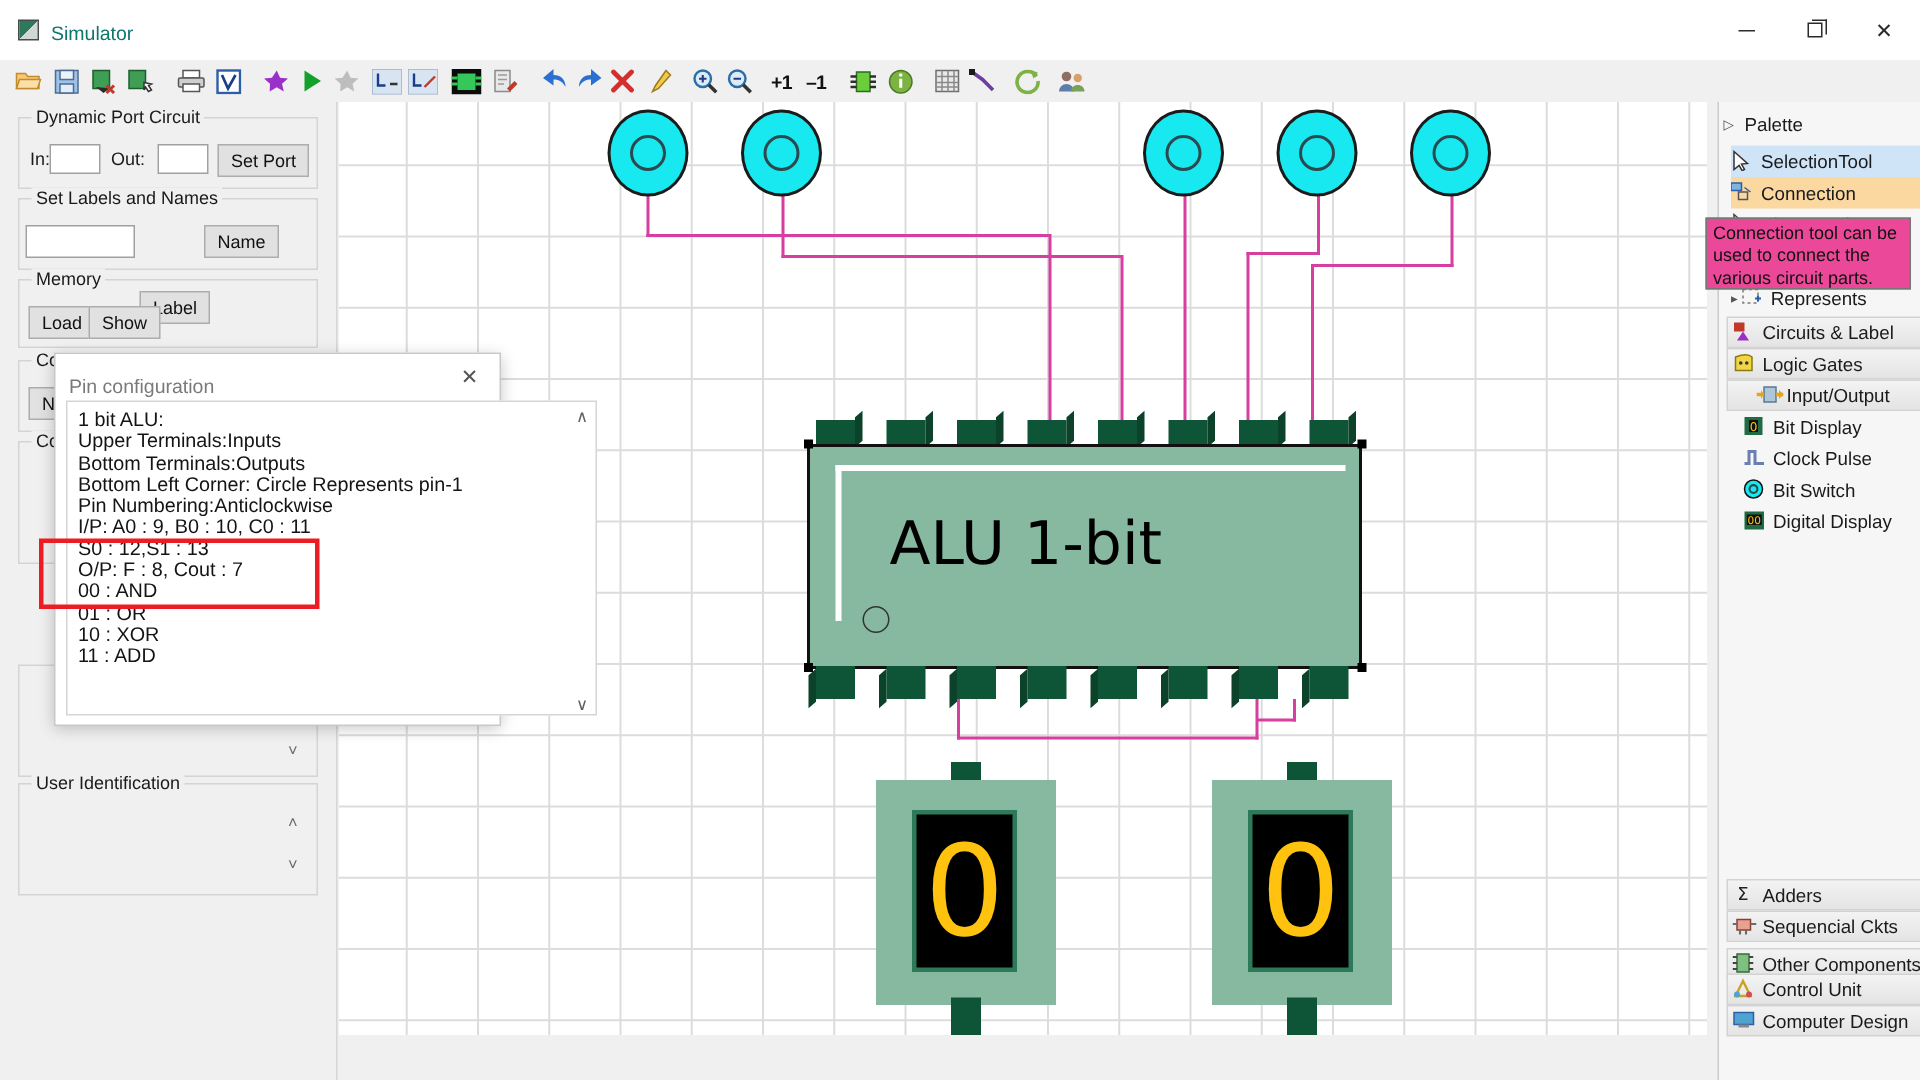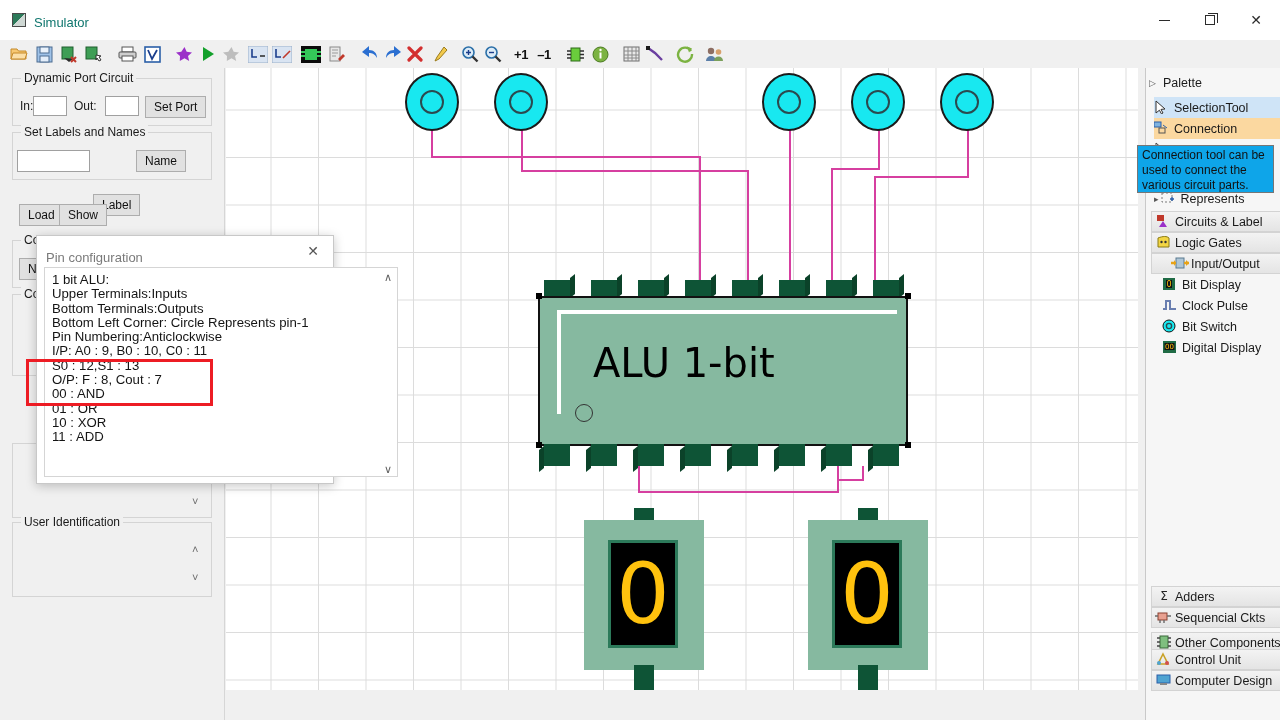--- a/index.html
+++ b/index.html
@@ -97,22 +97,22 @@
       border-left:1px solid #c9c9c9; }
   .pal-header { position:absolute; left:0; top:7px; width:135px; height:18px; }
   .pal-exp { position:absolute; left:3px; top:3px; font-size:9px; color:#555; }
   .pal-title { position:absolute; left:17px; top:1px; font-size:12.5px; color:#1a1a1a; }
   .pal-item { position:absolute; left:8px; width:127px; height:21px; display:flex; align-items:center; }
   .pal-item-label { font-size:12.5px; color:#1a1a1a; white-space:nowrap; }
   .pal-ico { width:16px; height:16px; margin-right:4px; flex:0 0 16px; position:relative; }
   .pal-sel { background:#cfe4f7; }
   .pal-hi { background:#fbd8a0; }
   .pal-cat { position:absolute; left:5px; width:130px; height:21px; display:flex; align-items:center;
-      background:linear-gradient(to bottom,#f3f3f3,#e4e4e4); border:1px solid #d3d3d3; padding-left:3px;text-align:right; }
-  .tooltip { position:absolute; left:1137px; top:145px; width:137px; height:48px; background:#0ea5e9;
+      background:linear-gradient(to bottom,#f3f3f3,#e4e4e4); border:1px solid #d3d3d3; padding-left:3px; }
+  .tooltip { position:absolute; left:1137px; top:145px; width:137px; height:48px; background:#ec4899;
       border:1px solid #767676; padding:2px 4px; font-size:12px; line-height:15px; color:#111; z-index:40; }
   .vsplit { position:absolute; left:1138px; top:68px; width:7px; height:652px; background:#f0f0f0; }
 </style>
 </head>
 <body>
 
 <div id="app">
 
   <div class="titlebar">
     <div class="title-icon"></div>
@@ -301,20 +301,23 @@
     <input class="tinput" style="position: absolute; left: 105px; top: 28px; width: 34px;" value="">
     <button class="btn" style="position:absolute; left:145px; top:28px;">Set Port</button>
 
     <div class="grp" style="left:12px; top:64px; width:200px; height:48px;">
       <span class="grp-title">Set Labels and Names</span>
     </div>
     <input class="tinput" style="position: absolute; left: 17px; top: 82px; width: 73px; height: 22px;" value="">
     <button class="btn" style="position:absolute; left:93px; top:82px;margin-top:44px;">Label</button>
     <button class="btn" style="position:absolute; left:136px; top:82px;">Name</button>
 
+    <div class="grp" style="left:12px; top:118px; width:200px; height:46px;">
+      <span class="grp-title">Memory</span>
+    </div>
     <button class="btn" style="position:absolute; left:19px; top:136px;">Load</button>
     <button class="btn" style="position:absolute; left:59px; top:136px;">Show</button>
 
     <div class="grp" style="left:12px; top:172px; width:200px; height:48px;">
       <span class="grp-title">Co</span>
     </div>
     <button class="btn" style="position:absolute; left:19px; top:190px; width:33px;">Ne</button>
 
     <div class="grp" style="left:12px; top:226px; width:200px; height:82px;">
       <span class="grp-title">Co</span>

